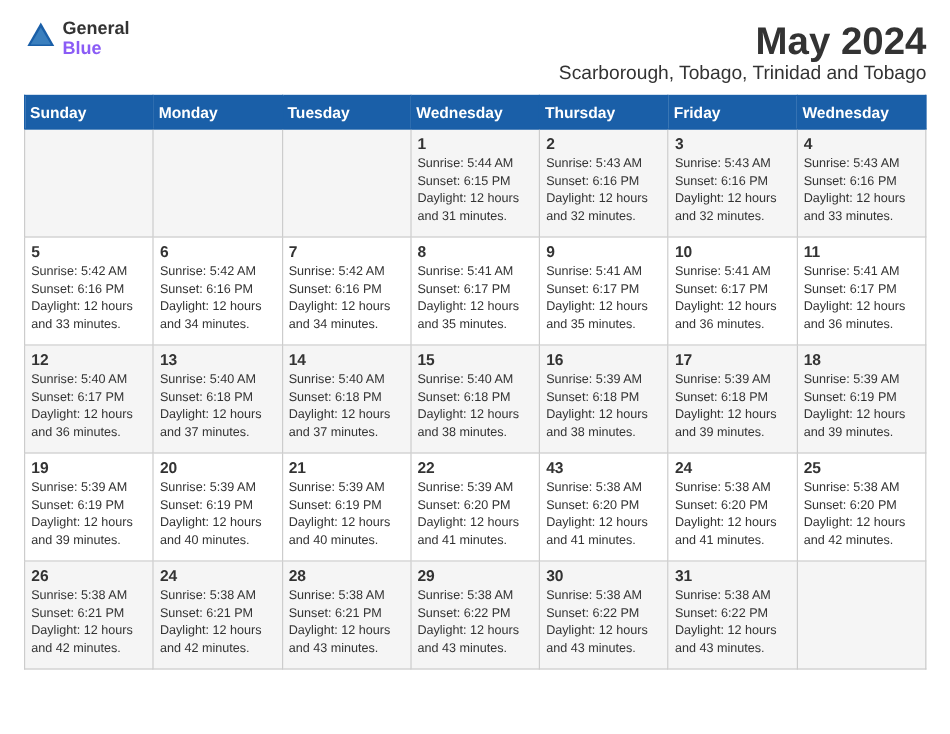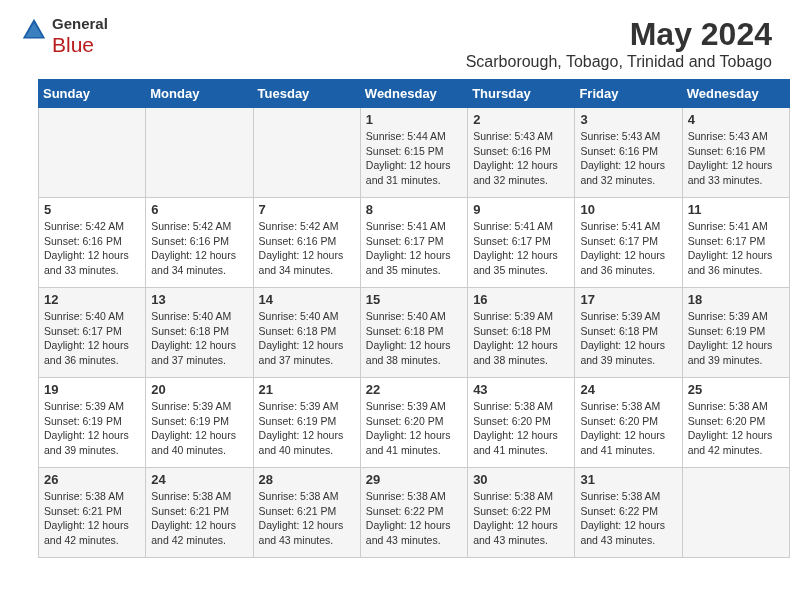--- a/index.html
+++ b/index.html
@@ -25,23 +25,23 @@
       display: flex;
       flex-direction: column;
       line-height: 1.1;
     }
     .logo-general {
       font-size: 15px;
       font-weight: bold;
       color: #333;
     }
     .logo-blue {
-      font-size: 21px;
-      font-weight: normal;
-      color: #b91c1c;
+      font-size: 15px;
+      font-weight: bold;
+      color: #8b5cf6;
     }
     .logo-icon {
       width: 28px;
       height: 28px;
     }
     .title-area {
       text-align: right;
     }
     .main-title {
       font-size: 32px;
@@ -51,21 +51,20 @@
     .subtitle {
       font-size: 16px;
       color: #333;
       font-weight: normal;
       margin-left: 35px;
     }
     table {
       width: 100%;
       border-collapse: collapse;
       font-size: 11px;
-      margin-left: 18px;
     }
     thead tr {
       background-color: #1a5fa8;
       color: #fff;
     }
     thead th {
       padding: 6px 4px;
       text-align: left;
       font-size: 13px;
       font-weight: bold;

